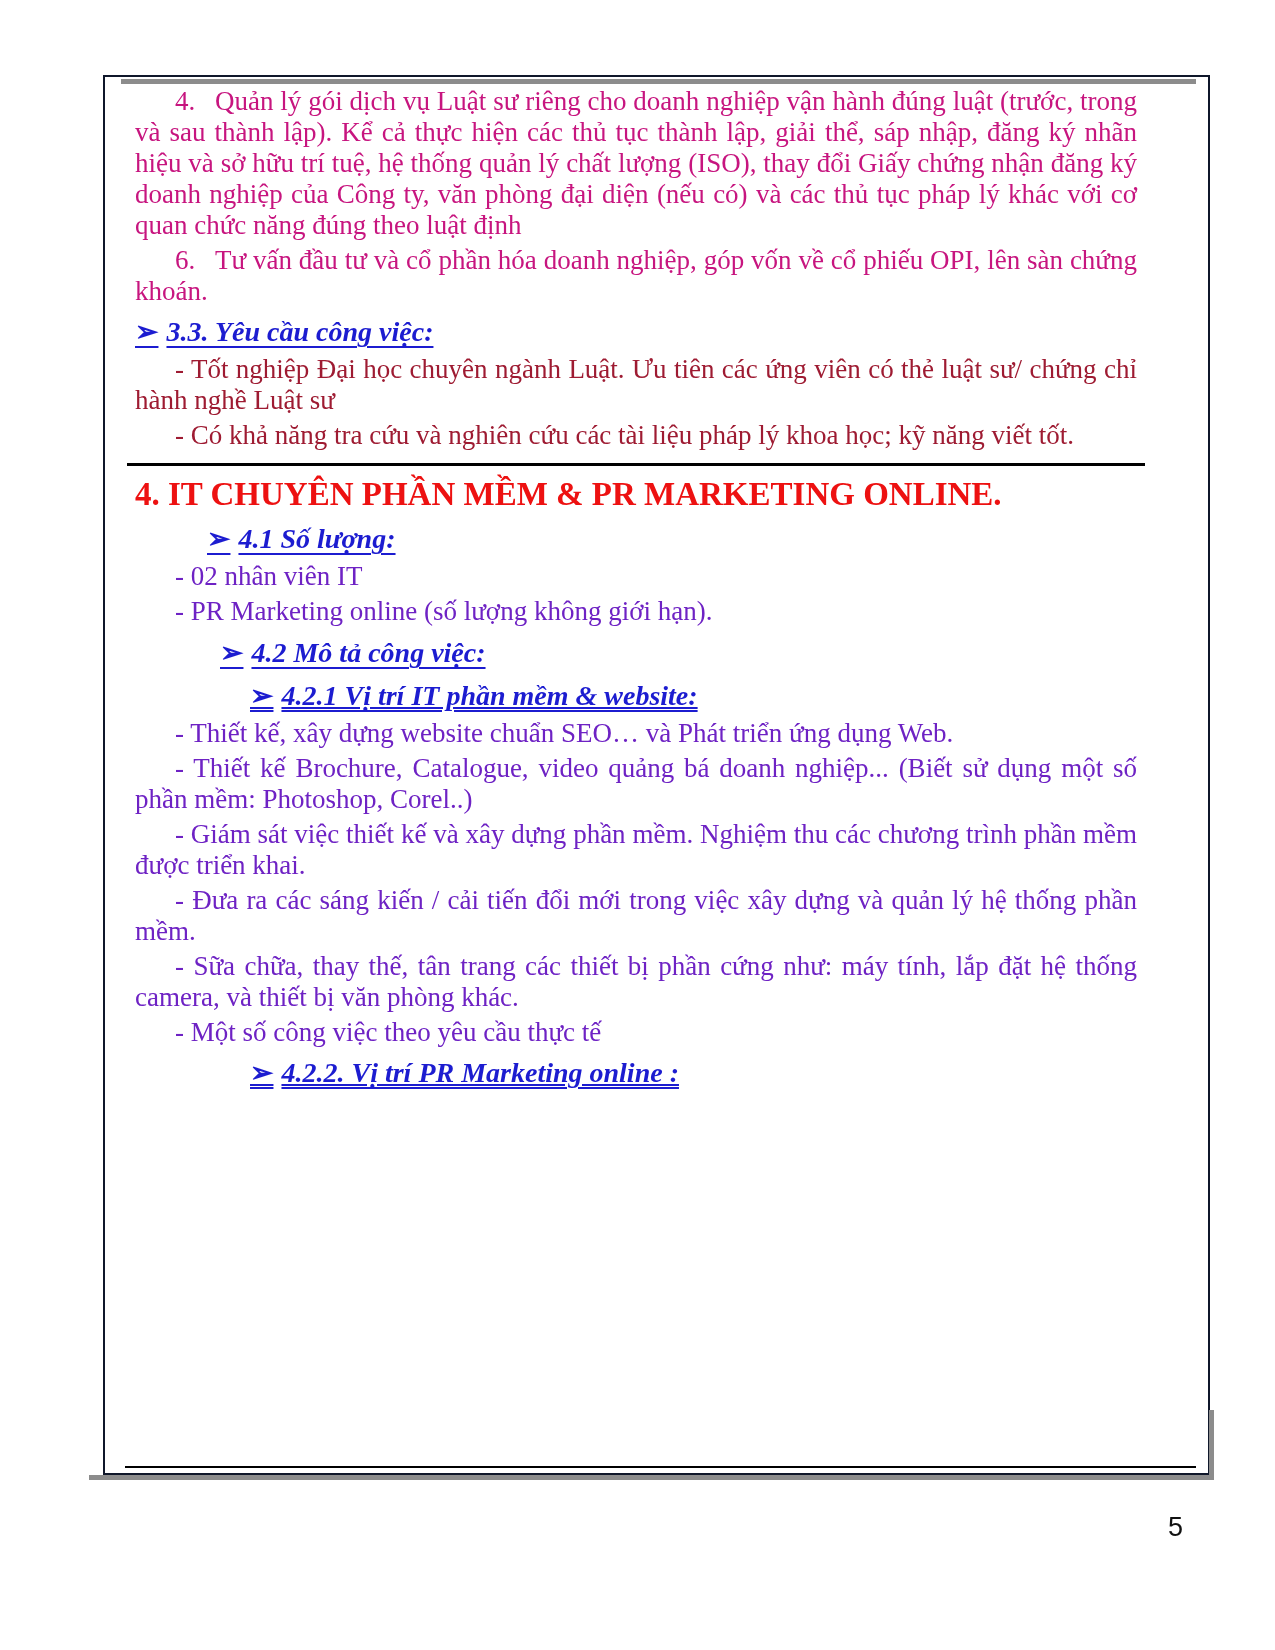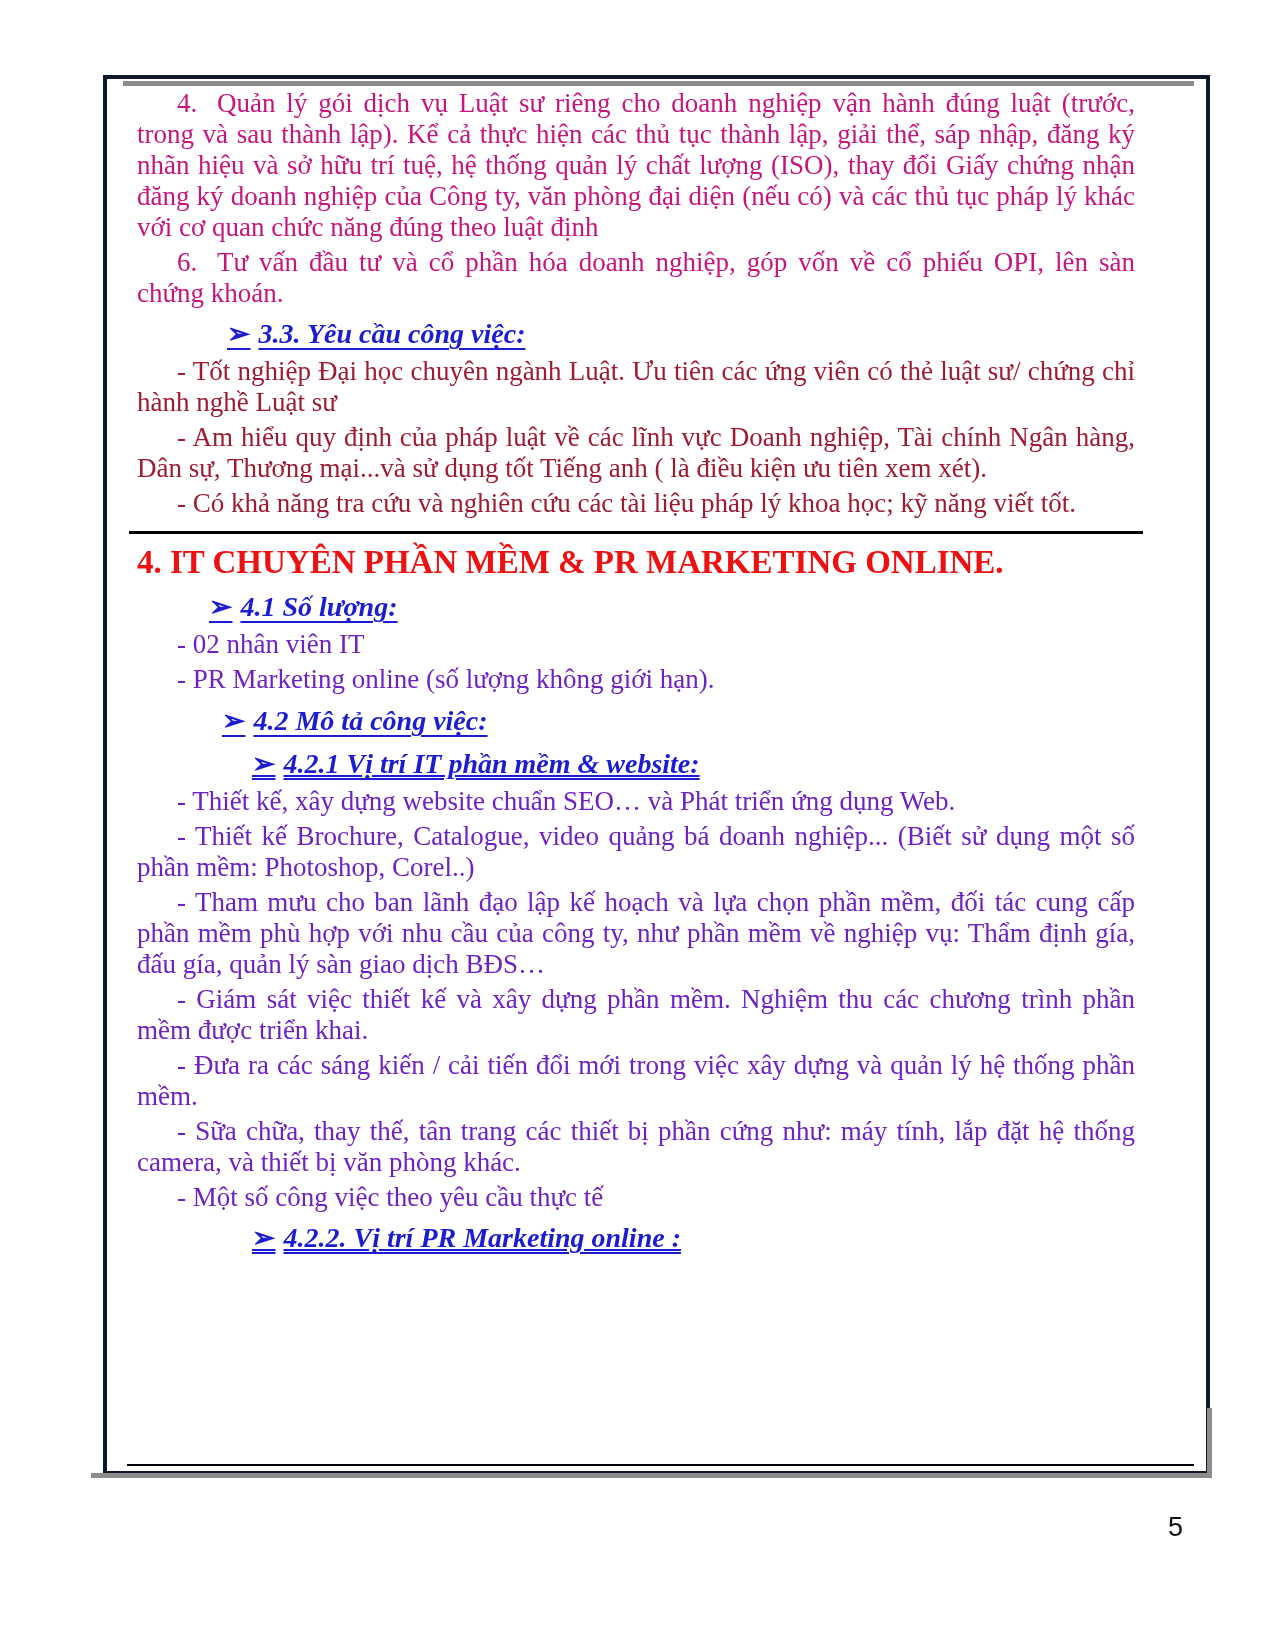--- a/index.html
+++ b/index.html
@@ -8,21 +8,21 @@
     background:#ffffff;
     font-family:"Liberation Serif","DejaVu Serif",serif;
     position:relative;
     overflow:hidden;
   }
   .frame{
     position:absolute;
     left:103px;top:75px;
     width:1107px;height:1400px;
     box-sizing:border-box;
-    border:4px solid #0f172a;
+    border:2px solid #0f172a;
     padding:5px 71px 0 30px;
   }
   .top-shadow{
     position:absolute;
     top:2px;left:16px;right:12px;
     height:5px;
     background:var(--gray,#8c8c8c);
   }
   .bottom-inner-line{
     position:absolute;
@@ -56,21 +56,21 @@
   .heading{
     font-size:28px;
     line-height:36px;
     font-weight:bold;
     font-style:italic;
     color:var(--blue,#1C1CD0);
     margin:7px 0 2px 0;
   }
   .heading .hu{text-decoration:underline;text-decoration-thickness:2px;text-underline-offset:5px;}
   .heading .arrow{padding-right:8px;font-style:normal;}
-  .h-90{margin-left:90px;}
+  .h-90{}
   .h-72{margin-left:72px;}
   .h-85{margin-left:85px;margin-top:8px;}
   .h-115{margin-left:115px;text-decoration:underline;}
   .divider{
     height:3px;background:#000;
     margin:12px -8px 6px -8px;
   }
   .sec-title{
     font-size:33px;
     line-height:40px;
@@ -91,39 +91,37 @@
 
 <div class="frame">
   <div class="top-shadow"></div>
 
   <p class="para magenta"><span class="num">4.</span><span>Quản lý gói dịch vụ Luật sư riêng cho doanh nghiệp vận hành đúng luật (trước, trong và sau thành lập). Kể cả thực hiện các thủ tục thành lập, giải thể, sáp nhập, đăng ký nhãn hiệu và sở hữu trí tuệ, hệ thống quản lý chất lượng (ISO), thay đổi Giấy chứng nhận đăng ký doanh nghiệp của Công ty, văn phòng đại diện (nếu có) và các thủ tục pháp lý khác với cơ quan chức năng đúng theo luật định</span></p>
   <p class="para magenta"><span class="num">6.</span><span>Tư vấn đầu tư và cổ phần hóa doanh nghiệp, góp vốn về cổ phiếu OPI, lên sàn chứng khoán.</span></p>
 
   <div class="heading h-90"><span class="hu"><span class="arrow">➢</span><span>3.3. Yêu cầu công việc:</span></span></div>
 
   <p class="para darkred">- Tốt nghiệp Đại học chuyên ngành Luật. Ưu tiên các ứng viên có thẻ luật sư/ chứng chỉ hành nghề Luật sư</p>
-  <p class="para darkred">- Am hiểu quy định của pháp luật về các lĩnh vực Doanh nghiệp, Tài chính Ngân hàng, Dân sự, Thương mại...và sử dụng tốt Tiếng anh ( là điều kiện ưu tiên xem xét).</p>
   <p class="para darkred">- Có khả năng tra cứu và nghiên cứu các tài liệu pháp lý khoa học; kỹ năng viết tốt.</p>
 
   <div class="divider"></div>
 
   <div class="sec-title">4.  IT CHUYÊN PHẦN MỀM &amp; PR MARKETING ONLINE.</div>
 
   <div class="heading h-72"><span class="hu"><span class="arrow">➢</span><span>4.1 Số lượng:</span></span></div>
 
   <p class="para purple">- 02 nhân viên IT</p>
   <p class="para purple">- PR Marketing online (số lượng không giới hạn).</p>
 
   <div class="heading h-85"><span class="hu"><span class="arrow">➢</span><span>4.2 Mô tả công việc:</span></span></div>
 
   <div class="heading h-115"><span class="hu"><span class="arrow">➢</span><span>4.2.1  Vị trí IT phần mềm &amp; website:</span></span></div>
 
   <p class="para purple">- Thiết kế, xây dựng website chuẩn SEO… và Phát triển ứng dụng Web.</p>
   <p class="para purple">- Thiết kế Brochure, Catalogue, video quảng bá doanh nghiệp... (Biết sử dụng một số phần mềm: Photoshop, Corel..)</p>
-  <p class="para purple">- Tham mưu cho ban lãnh đạo lập kế hoạch và lựa chọn phần mềm, đối tác cung cấp phần mềm phù hợp với nhu cầu của công ty, như phần mềm về nghiệp vụ: Thẩm định gía, đấu gía, quản lý sàn giao dịch BĐS…</p>
   <p class="para purple">- Giám sát việc thiết kế và xây dựng phần mềm. Nghiệm thu các chương trình phần mềm được triển khai.</p>
   <p class="para purple">- Đưa ra các sáng kiến / cải tiến đổi mới trong việc xây dựng và quản lý hệ thống phần mềm.</p>
   <p class="para purple">- Sữa chữa, thay thế, tân trang các thiết bị phần cứng như: máy tính, lắp đặt hệ thống camera, và thiết bị văn phòng khác.</p>
   <p class="para purple">- Một số công việc theo yêu cầu thực tế</p>
 
   <div class="heading h-115"><span class="hu"><span class="arrow">➢</span><span>4.2.2. Vị trí PR Marketing online :</span></span></div>
 
   <div class="bottom-inner-line"></div>
   <div class="bottom-shadow"></div>
   <div class="right-shadow"></div>

